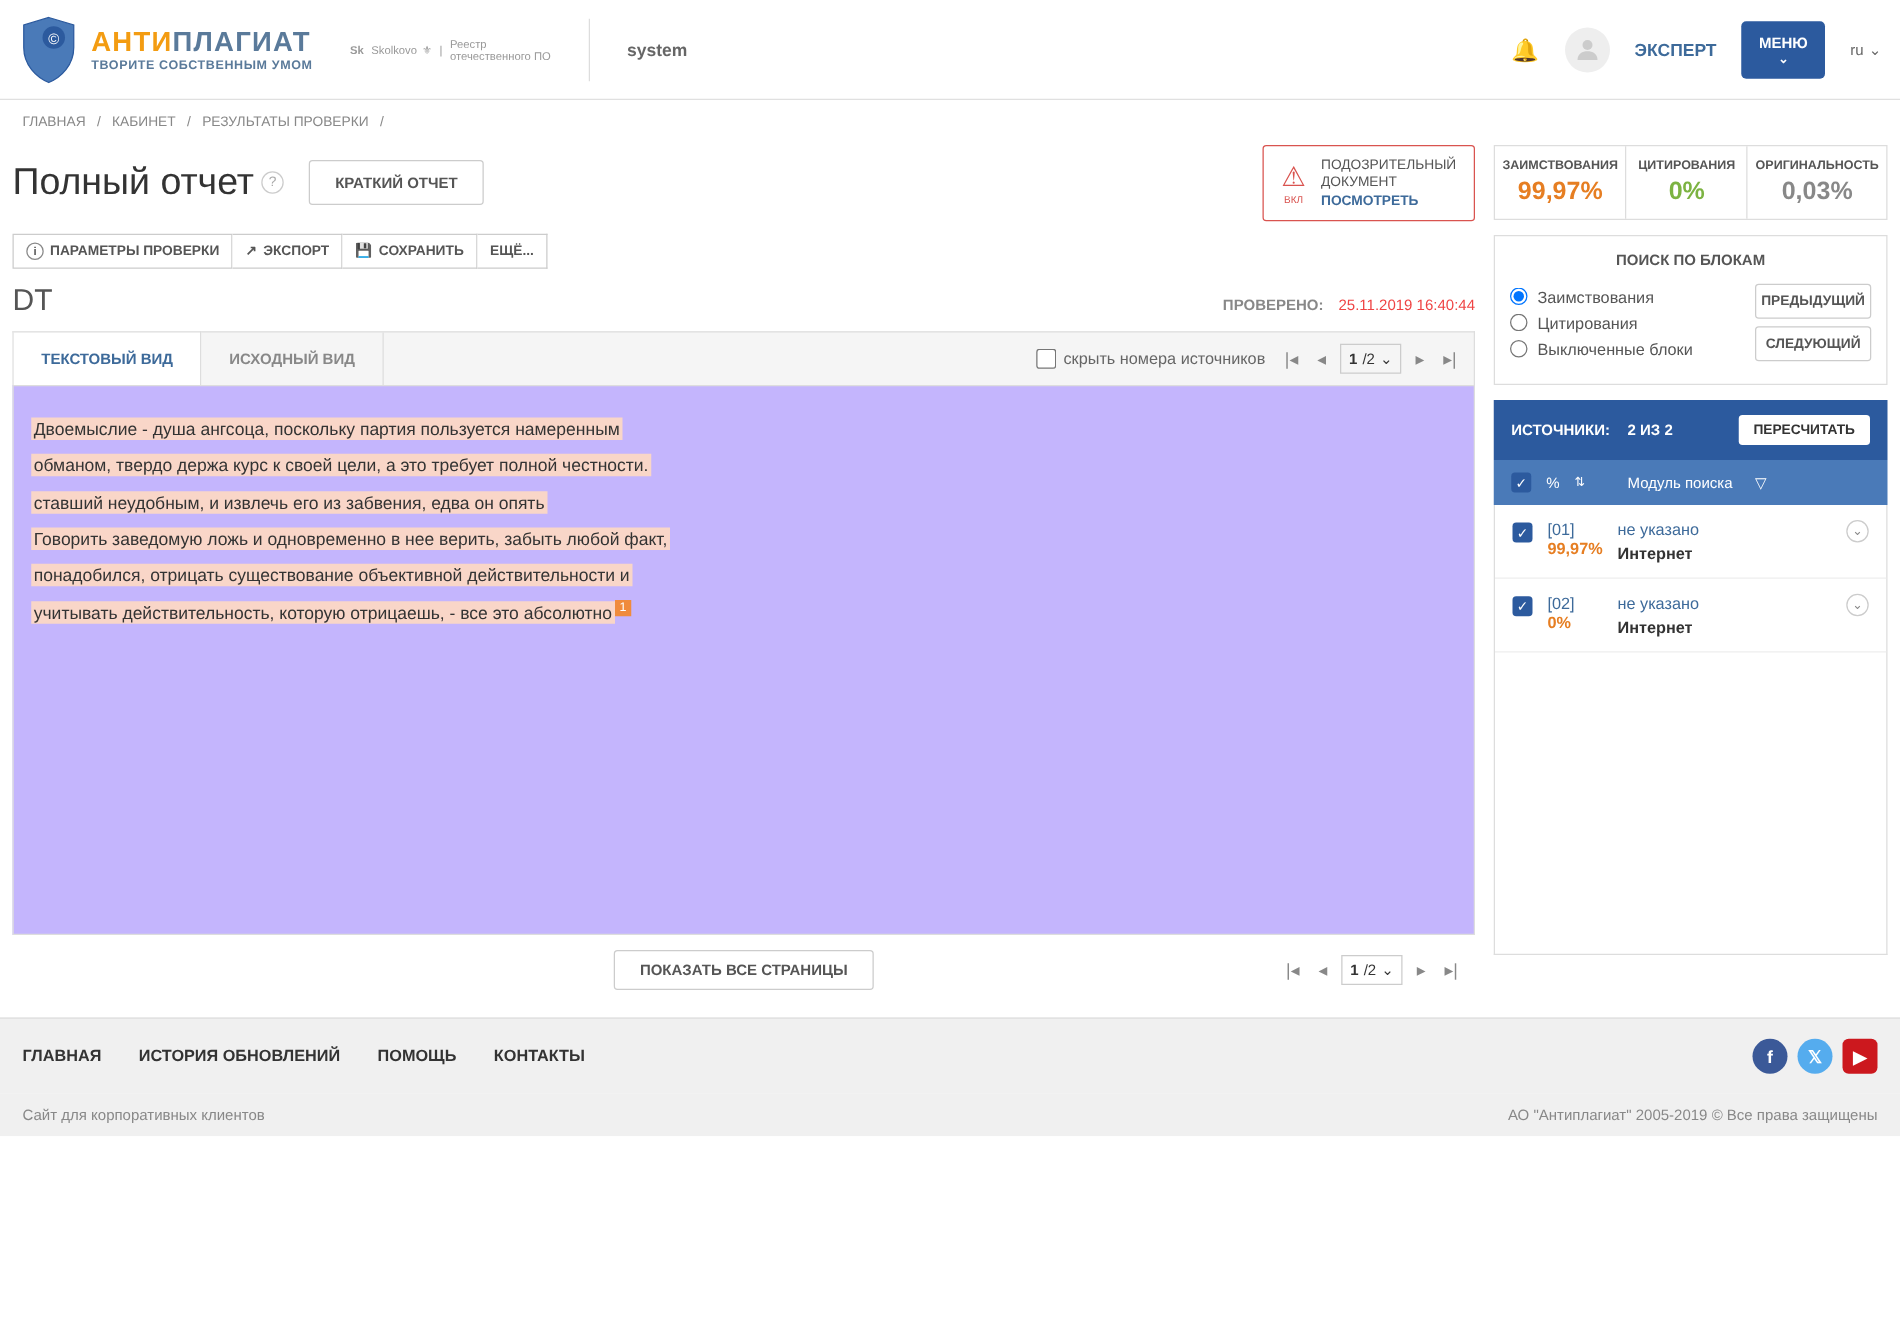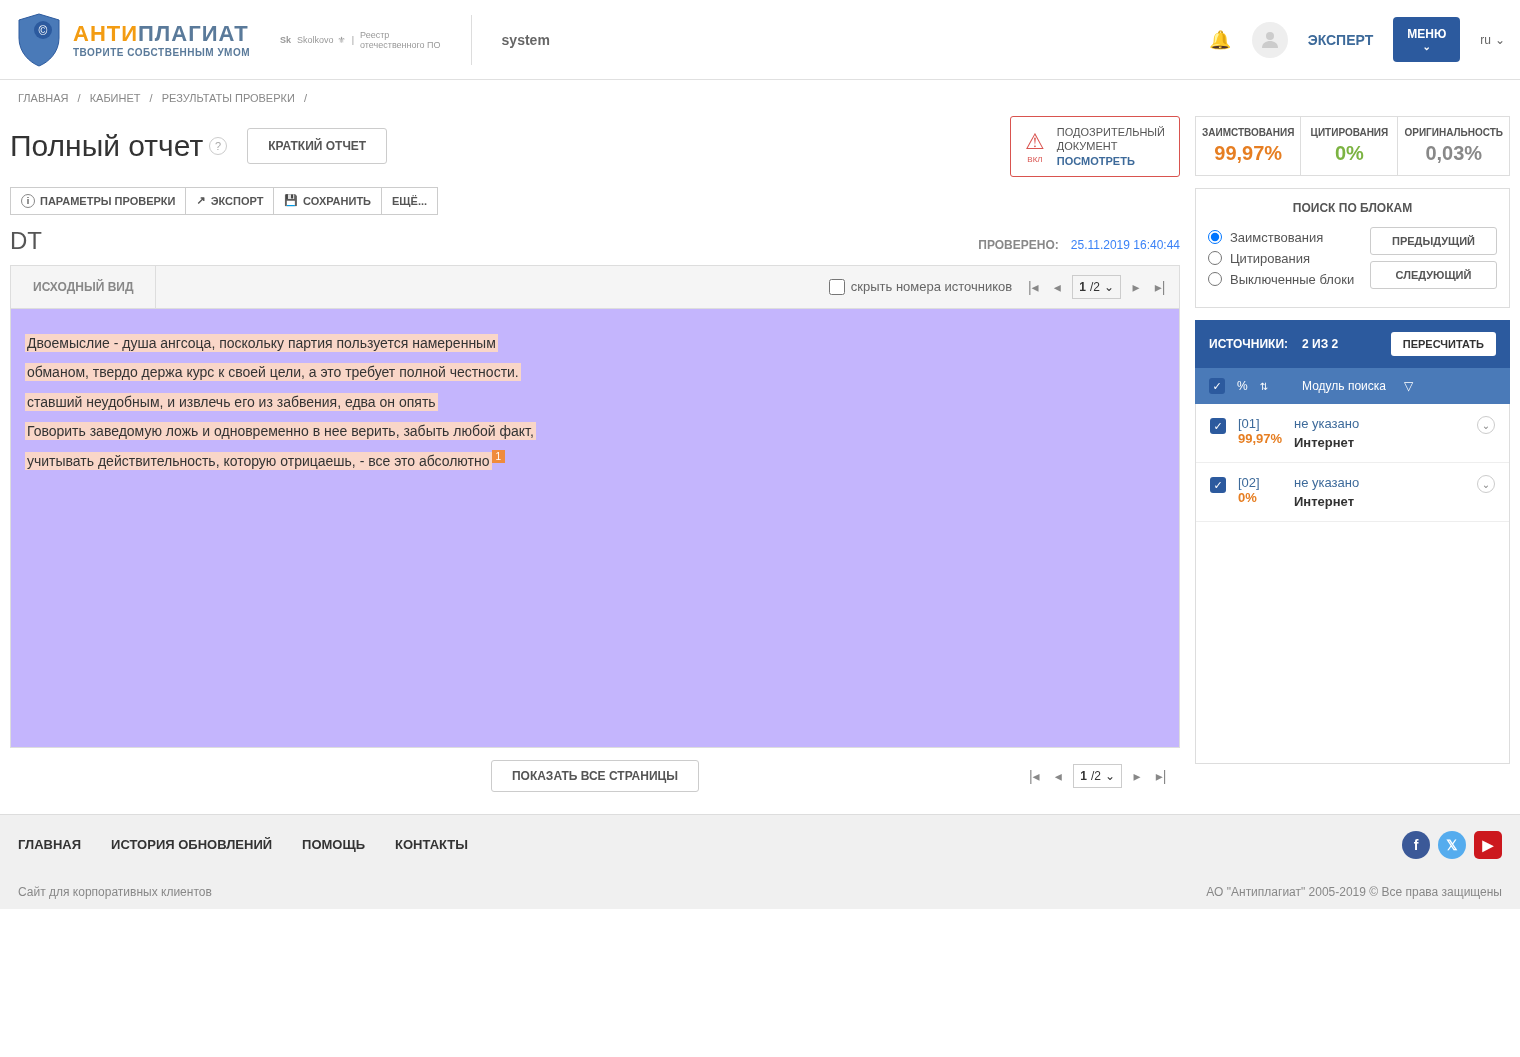--- a/index.html
+++ b/index.html
@@ -50,21 +50,21 @@
 
 .toolbar { display: flex; gap: 0; margin-bottom: 12px; }
 .tool-btn { border: 1px solid #ccc; padding: 6px 10px; background: #fff; font-size: 11px; color: #555; display: flex; align-items: center; gap: 5px; cursor: pointer; font-weight: bold; }
 .tool-btn:not(:first-child) { border-left: none; }
 .tool-icon { width: 14px; height: 14px; border: 1px solid #888; border-radius: 50%; display: inline-flex; align-items: center; justify-content: center; font-size: 9px; }
 
 
 .doc-info { display: flex; align-items: baseline; margin-bottom: 10px; }
 .doc-name { font-size: 24px; color: #555; }
 .checked-label { margin-left: auto; color: #888; font-size: 12px; font-weight: bold; }
-.checked-date { margin-left: 12px; color: #3b82f6; font-size: 12px; }
+.checked-date { margin-left: 12px; color: #ef4444; font-size: 12px; }
 
 
 .tabs-bar { display: flex; align-items: center; background: #f5f5f5; border: 1px solid #ddd; border-bottom: none; }
 .tab { padding: 14px 22px; font-size: 12px; font-weight: bold; color: #888; cursor: pointer; border-right: 1px solid #ddd; }
 .tab.active { background: #fff; color: #3d6a9a; border-top: 1px solid #ddd; margin-top: -1px; }
 .tab-controls { margin-left: auto; display: flex; align-items: center; gap: 12px; padding-right: 10px; padding-left: 44px; }
 .checkbox-wrap { display: flex; align-items: center; gap: 6px; color: #666; font-size: 13px; }
 .checkbox-wrap input { width: 16px; height: 16px; }
 .pager { display: flex; align-items: center; gap: 6px; }
 .pager-btn { width: 18px; height: 18px; color: #888; display: flex; align-items: center; justify-content: center; cursor: pointer; font-size: 14px; }
@@ -91,21 +91,21 @@
 .stat-cite { color: #7cb342; }
 .stat-orig { color: #888; }
 
 .search-blocks { border: 1px solid #ddd; padding: 12px; margin-bottom: 12px; }
 .search-title { text-align: center; font-weight: bold; color: #555; font-size: 12px; margin-bottom: 12px; }
 .search-row { display: flex; align-items: center; margin-bottom: 6px; }
 .radio-group { display: flex; flex-direction: column; gap: 6px; flex: 1; }
 .radio-item { display: flex; align-items: center; gap: 8px; color: #555; font-size: 13px; }
 .radio-item input { width: 14px; height: 14px; }
 .nav-btns { display: flex; flex-direction: column; gap: 6px; }
-.nav-btn { border: 1px solid #ccc; padding: 7px 21px; background: #fff; font-weight: bold; color: #555; font-size: 11px; cursor: pointer; border-radius: 3px; }
+.nav-btn { border: 1px solid #ccc; padding: 7px 4px; background: #fff; font-weight: bold; color: #555; font-size: 11px; cursor: pointer; border-radius: 3px; }
 
 .sources-header { background: #2c5a9e; color: #fff; padding: 12px 14px; display: flex; align-items: center; font-size: 12px; font-weight: bold; }
 .sources-count { margin-left: 14px; }
 .recalc-btn { margin-left: auto; background: #fff; color: #333; padding: 6px 12px; border-radius: 3px; font-size: 11px; cursor: pointer; }
 
 .sources-cols { background: #4a7ab8; color: #fff; padding: 10px 14px; display: flex; align-items: center; gap: 12px; font-size: 12px; }
 .chk-all { width: 16px; height: 16px; background: #2c5a9e; border-radius: 3px; display: flex; align-items: center; justify-content: center; color: #fff; font-size: 11px; }
 .sort-icon { font-size: 10px; }
 .col-module { margin-left: 22px; }
 .filter-icon { margin-left: 6px; }
@@ -237,20 +237,21 @@
       </div>
     </div>
 
     <div class="doc-info">
       <span class="doc-name">DT</span>
       <span class="checked-label">ПРОВЕРЕНО:</span>
       <span class="checked-date">25.11.2019 16:40:44</span>
     </div>
 
     <div class="tabs-bar">
+      <div class="tab active">ТЕКСТОВЫЙ ВИД</div>
       <div class="tab">ИСХОДНЫЙ ВИД</div>
       <div class="tab-controls">
         <label class="checkbox-wrap">
           <input type="checkbox" style="">
           <span>скрыть номера источников</span>
         </label>
         <div class="pager">
           <span class="pager-btn">|◂</span>
           <span class="pager-btn">◂</span>
           <span class="page-input">
@@ -262,20 +263,21 @@
           <span class="pager-btn">▸|</span>
         </div>
       </div>
     </div>
 
     <div class="content-box">
       <div><span class="hl">Двоемыслие - душа ангсоца, поскольку партия пользуется намеренным</span></div>
       <div><span class="hl">обманом, твердо держа курс к своей цели, а это требует полной честности.</span></div>
       <div><span class="hl">ставший неудобным, и извлечь его из забвения, едва он опять</span></div>
       <div><span class="hl">Говорить заведомую ложь и одновременно в нее верить, забыть любой факт,</span></div>
+      <div><span class="hl">понадобился, отрицать существование объективной действительности и</span></div>
       <div><span class="hl">учитывать действительность, которую отрицаешь, - все это абсолютно</span><span class="src-badge">1</span></div>
     </div>
 
     <div class="bottom-bar">
       <button class="show-all-btn">ПОКАЗАТЬ ВСЕ СТРАНИЦЫ</button>
       <div class="pager bottom-pager">
         <span class="pager-btn">|◂</span>
         <span class="pager-btn">◂</span>
         <span class="page-input">
           <b>1</b>

